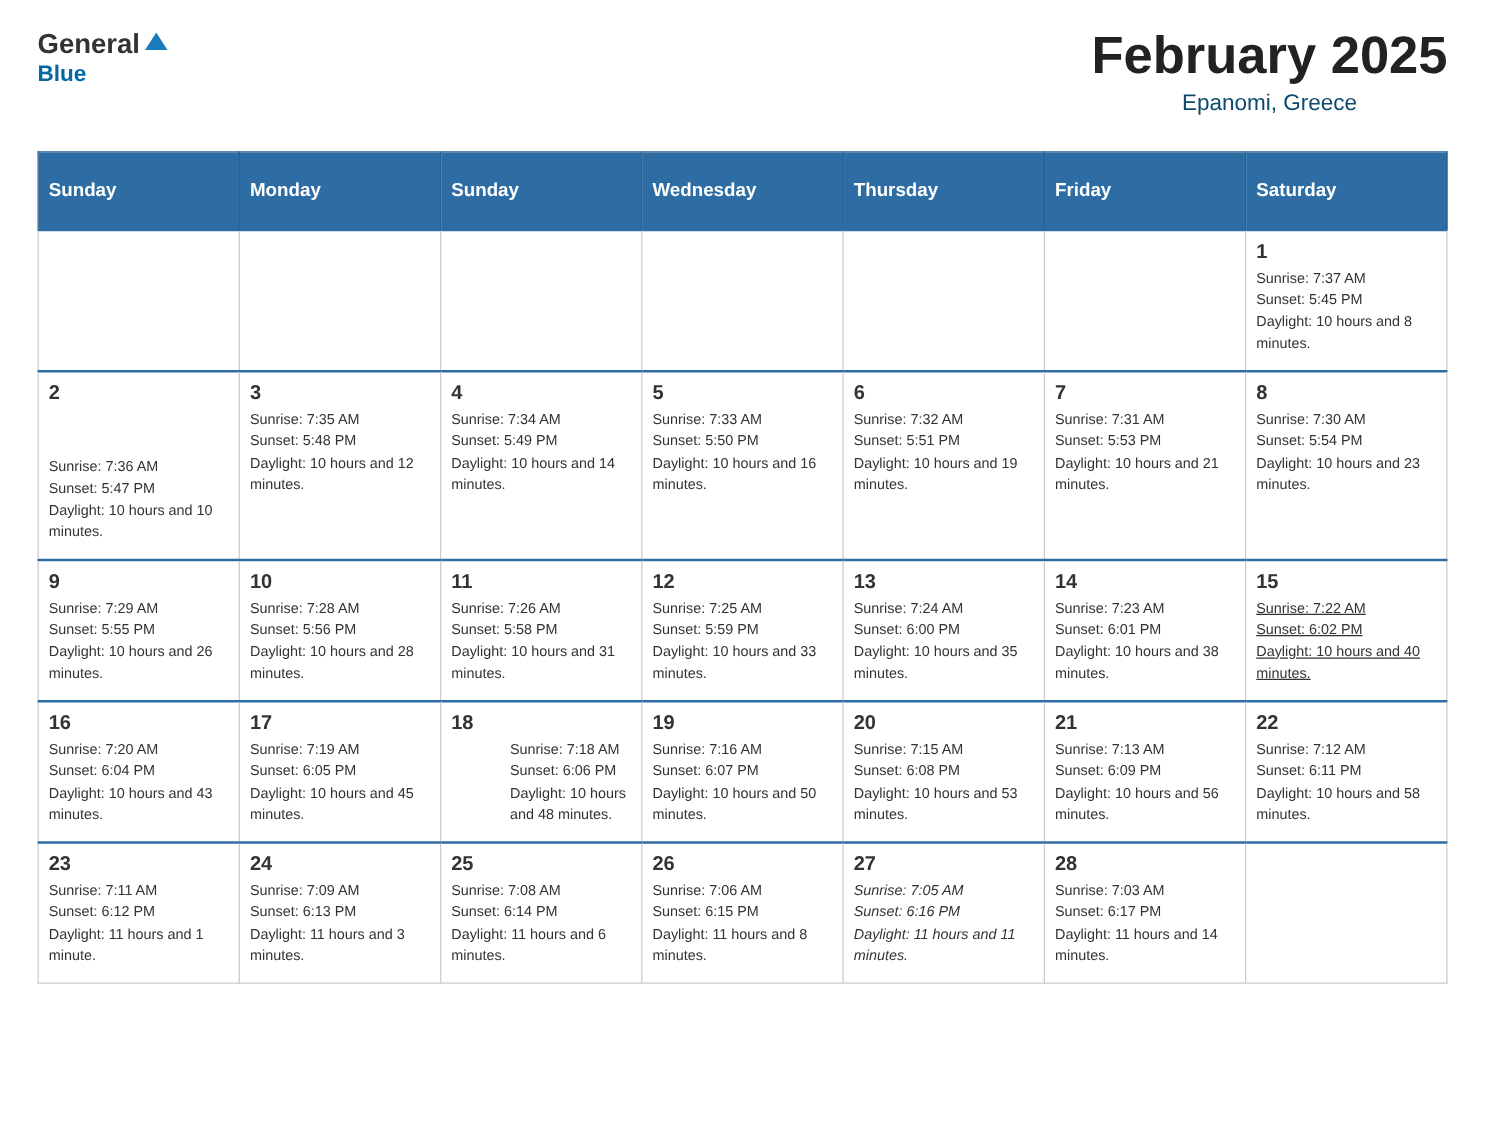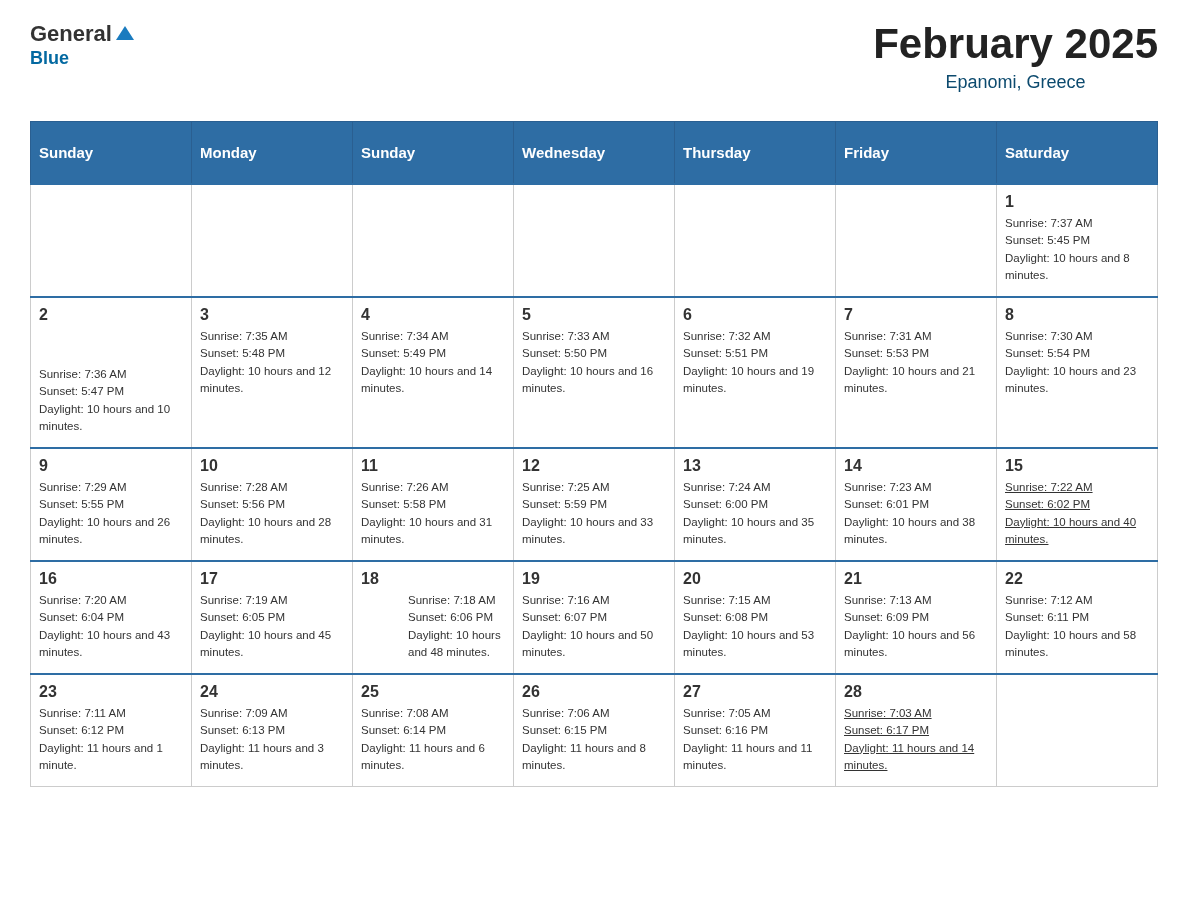--- a/index.html
+++ b/index.html
@@ -302,26 +302,26 @@
 Daylight: 11 hours and 6 minutes.</div>
         </td>
         <td>
           <span class="day-number">26</span>
           <div class="day-info" style="white-space: pre-line;">Sunrise: 7:06 AM
 Sunset: 6:15 PM
 Daylight: 11 hours and 8 minutes.</div>
         </td>
         <td>
           <span class="day-number">27</span>
-          <div class="day-info" style="white-space: pre-line;">Sunrise: 7:05 AM
+          <div class="day-info" style="white-space: pre-line; font-style: italic;">Sunrise: 7:05 AM
 Sunset: 6:16 PM
 Daylight: 11 hours and 11 minutes.</div>
         </td>
         <td>
           <span class="day-number">28</span>
-          <div class="day-info" style="white-space: pre-line; text-decoration: underline;">Sunrise: 7:03 AM
+          <div class="day-info" style="white-space: pre-line;">Sunrise: 7:03 AM
 Sunset: 6:17 PM
 Daylight: 11 hours and 14 minutes.</div>
         </td>
         <td class="empty-cell"></td>
       </tr>
     </tbody>
 </table>
 
 </body></html>

